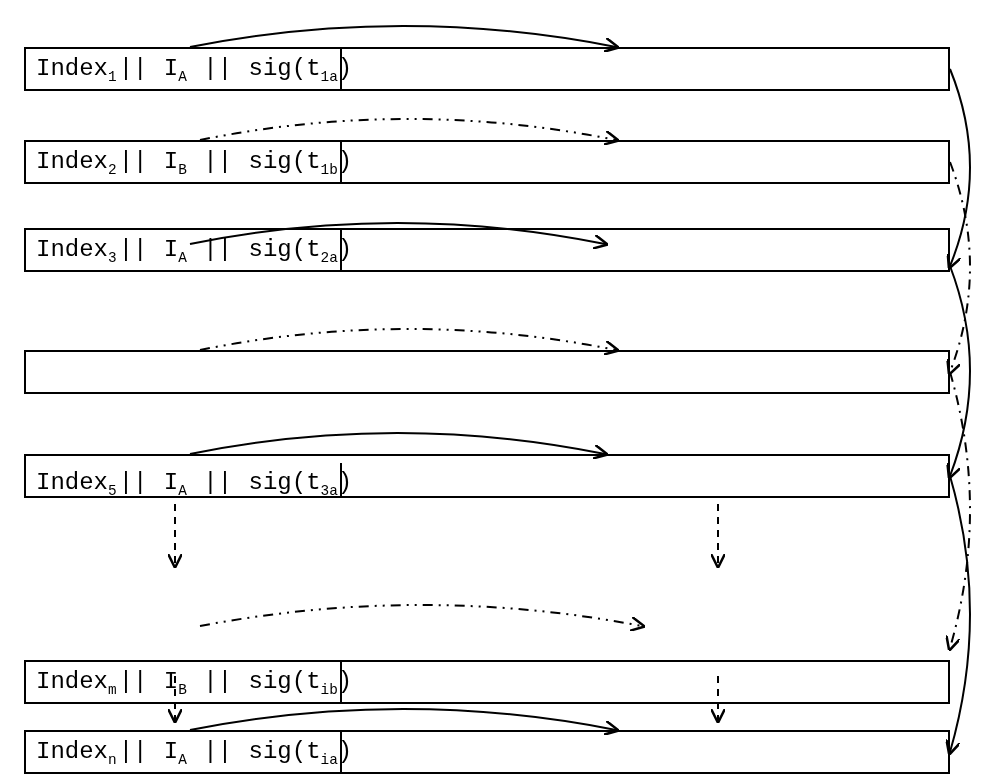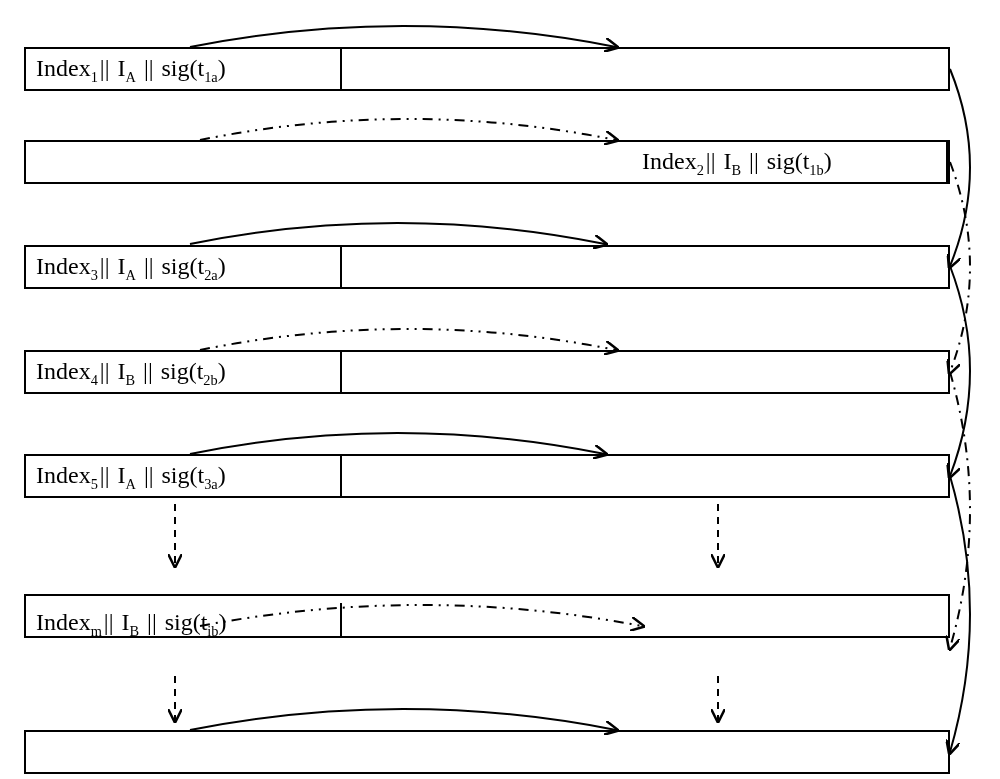--- a/index.html
+++ b/index.html
@@ -4,21 +4,21 @@
 <style>
   html, body {
     margin: 0;
     padding: 0;
     background: #fff;
   }
   .stage {
     position: relative;
     width: 1000px;
     height: 779px;
-    font-family: Liberation Serif, serif;
+    font-family: Liberation Mono, monospace;
     font-size: 24px;
     color: #000;
   }
   .row {
     position: absolute;
     left: 24px;
     width: 926px;
     height: 44px;
     border: 2px solid #000;
     box-sizing: border-box;
@@ -76,30 +76,30 @@
       <path d="M 950 372 Q 990 510 950 648" fill="none" stroke="#000" stroke-width="2" marker-end="url(#ah)" stroke-dasharray="10 6 2 6"></path>
       <path d="M 950 476 Q 990 614 950 752" fill="none" stroke="#000" stroke-width="2" marker-end="url(#ah)"></path>
       <line x1="175" y1="504" x2="175" y2="565" stroke="#000" stroke-width="2" stroke-dasharray="7 6" marker-end="url(#ah)"></line>
       <line x1="718" y1="504" x2="718" y2="565" stroke="#000" stroke-width="2" stroke-dasharray="7 6" marker-end="url(#ah)"></line>
       <line x1="175" y1="676" x2="175" y2="720" stroke="#000" stroke-width="2" stroke-dasharray="7 6" marker-end="url(#ah)"></line>
       <line x1="718" y1="676" x2="718" y2="720" stroke="#000" stroke-width="2" stroke-dasharray="7 6" marker-end="url(#ah)"></line>
     </svg>
 <div class="row" style="top: 47px;">
       <div class="cell-left">Index<sub>1</sub><span class="sep">||</span> I<sub>A</sub> <span class="sep">||</span> sig(t<sub>1a</sub>)</div>
     </div>
-    <div class="row" style="top: 140px; justify-content: flex-end;">
+    <div class="row" style="top: 140px;">
       <div class="cell-left">Index<sub>2</sub><span class="sep">||</span> I<sub>B</sub> <span class="sep">||</span> sig(t<sub>1b</sub>)</div>
     </div>
-    <div class="row" style="top: 245px;">
+    <div class="row" style="top: 228px;">
       <div class="cell-left">Index<sub>3</sub><span class="sep">||</span> I<sub>A</sub> <span class="sep">||</span> sig(t<sub>2a</sub>)</div>
     </div>
     <div class="row" style="top: 350px;">
-      <div class="cell-left">Index<sub>4</sub><span class="sep">||</span> I<sub>B</sub> <span class="sep">||</span> sig(t<sub>2b</sub>)</div>
     </div>
-    <div class="row" style="top: 454px;">
+    <div class="row" style="top: 454px; align-items: flex-end;">
       <div class="cell-left">Index<sub>5</sub><span class="sep">||</span> I<sub>A</sub> <span class="sep">||</span> sig(t<sub>3a</sub>)</div>
     </div>
-    <div class="row" style="top: 594px; align-items: flex-end;">
+    <div class="row" style="top: 660px;">
       <div class="cell-left">Index<sub>m</sub><span class="sep">||</span> I<sub>B</sub> <span class="sep">||</span> sig(t<sub>ib</sub>)</div>
     </div>
     <div class="row" style="top: 730px;">
+      <div class="cell-left">Index<sub>n</sub><span class="sep">||</span> I<sub>A</sub> <span class="sep">||</span> sig(t<sub>ia</sub>)</div>
     </div>
   </div>
 
 </body></html>

